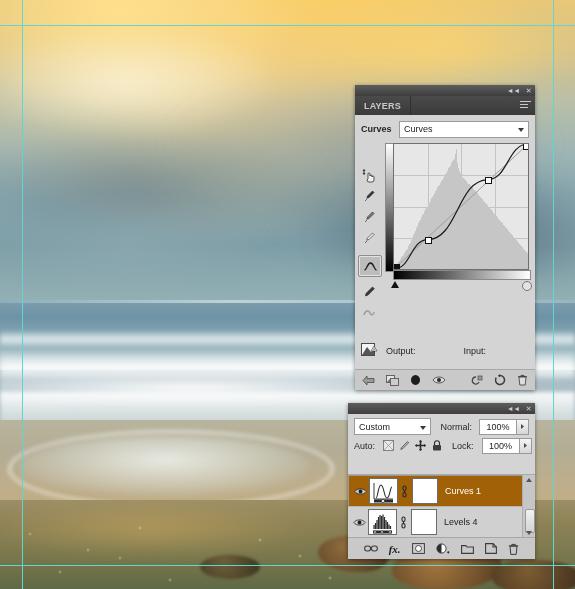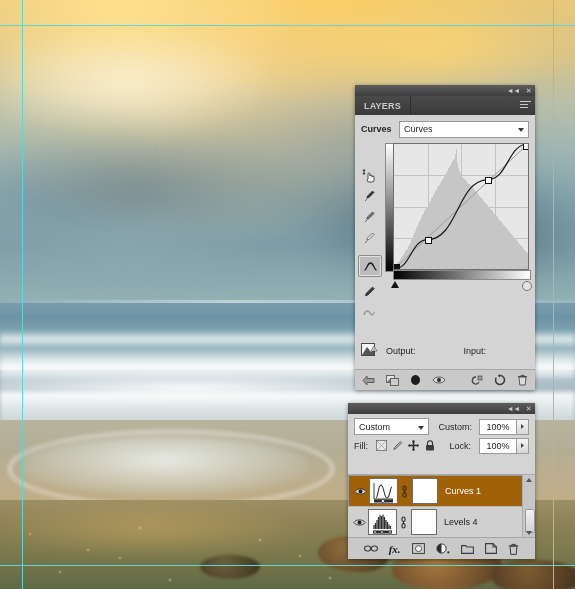--- a/index.html
+++ b/index.html
@@ -536,33 +536,33 @@
       <span class="tb-btn">◄◄</span>
       <span class="tb-btn">✕</span>
     </div>
 
 
     <div class="layrow" style="margin-top:3px;">
       <div class="sel" style="max-width:97px;">
         <span>Custom</span>
         <span class="car"></span>
       </div>
-      <span class="lbl" style="margin-left:4px;">Custom:</span>
+      <span class="lbl" style="margin-left:4px;">Normal:</span>
       <div style="display:flex;margin-left:2px;">
         <div class="num">100%</div>
         <div class="stepr">
           <svg width="5" height="7" viewBox="0 0 5 7">
               <path d="M1 1 L4 3.5 L1 6z" fill="#4a4a4a"></path>
             </svg>
         </div>
       </div>
     </div>
 
     <div class="layrow">
-      <span class="lbl">Fill:</span>
+      <span class="lbl">Auto:</span>
       <div class="lockicons" style="margin-left:3px;">
         <span>
           <svg width="11" height="11" viewBox="0 0 11 11">
             <rect x="0.5" y="0.5" width="10" height="10" fill="#e8e8e8" stroke="#6a6a6a" stroke-width=".8"></rect>
             <path d="M1 1 L10 10 M10 1 L1 10" stroke="#9a9a9a" stroke-width=".8"></path>
           </svg>
         </span>
         <span>
           <svg width="11" height="11" viewBox="0 0 11 11">
             <path d="M8.5 1.5 l1.2 1.2 -6 6 -1.9 .7 .7-1.9z" fill="#b9b9b9" stroke="#4a4a4a" stroke-width=".8"></path>

